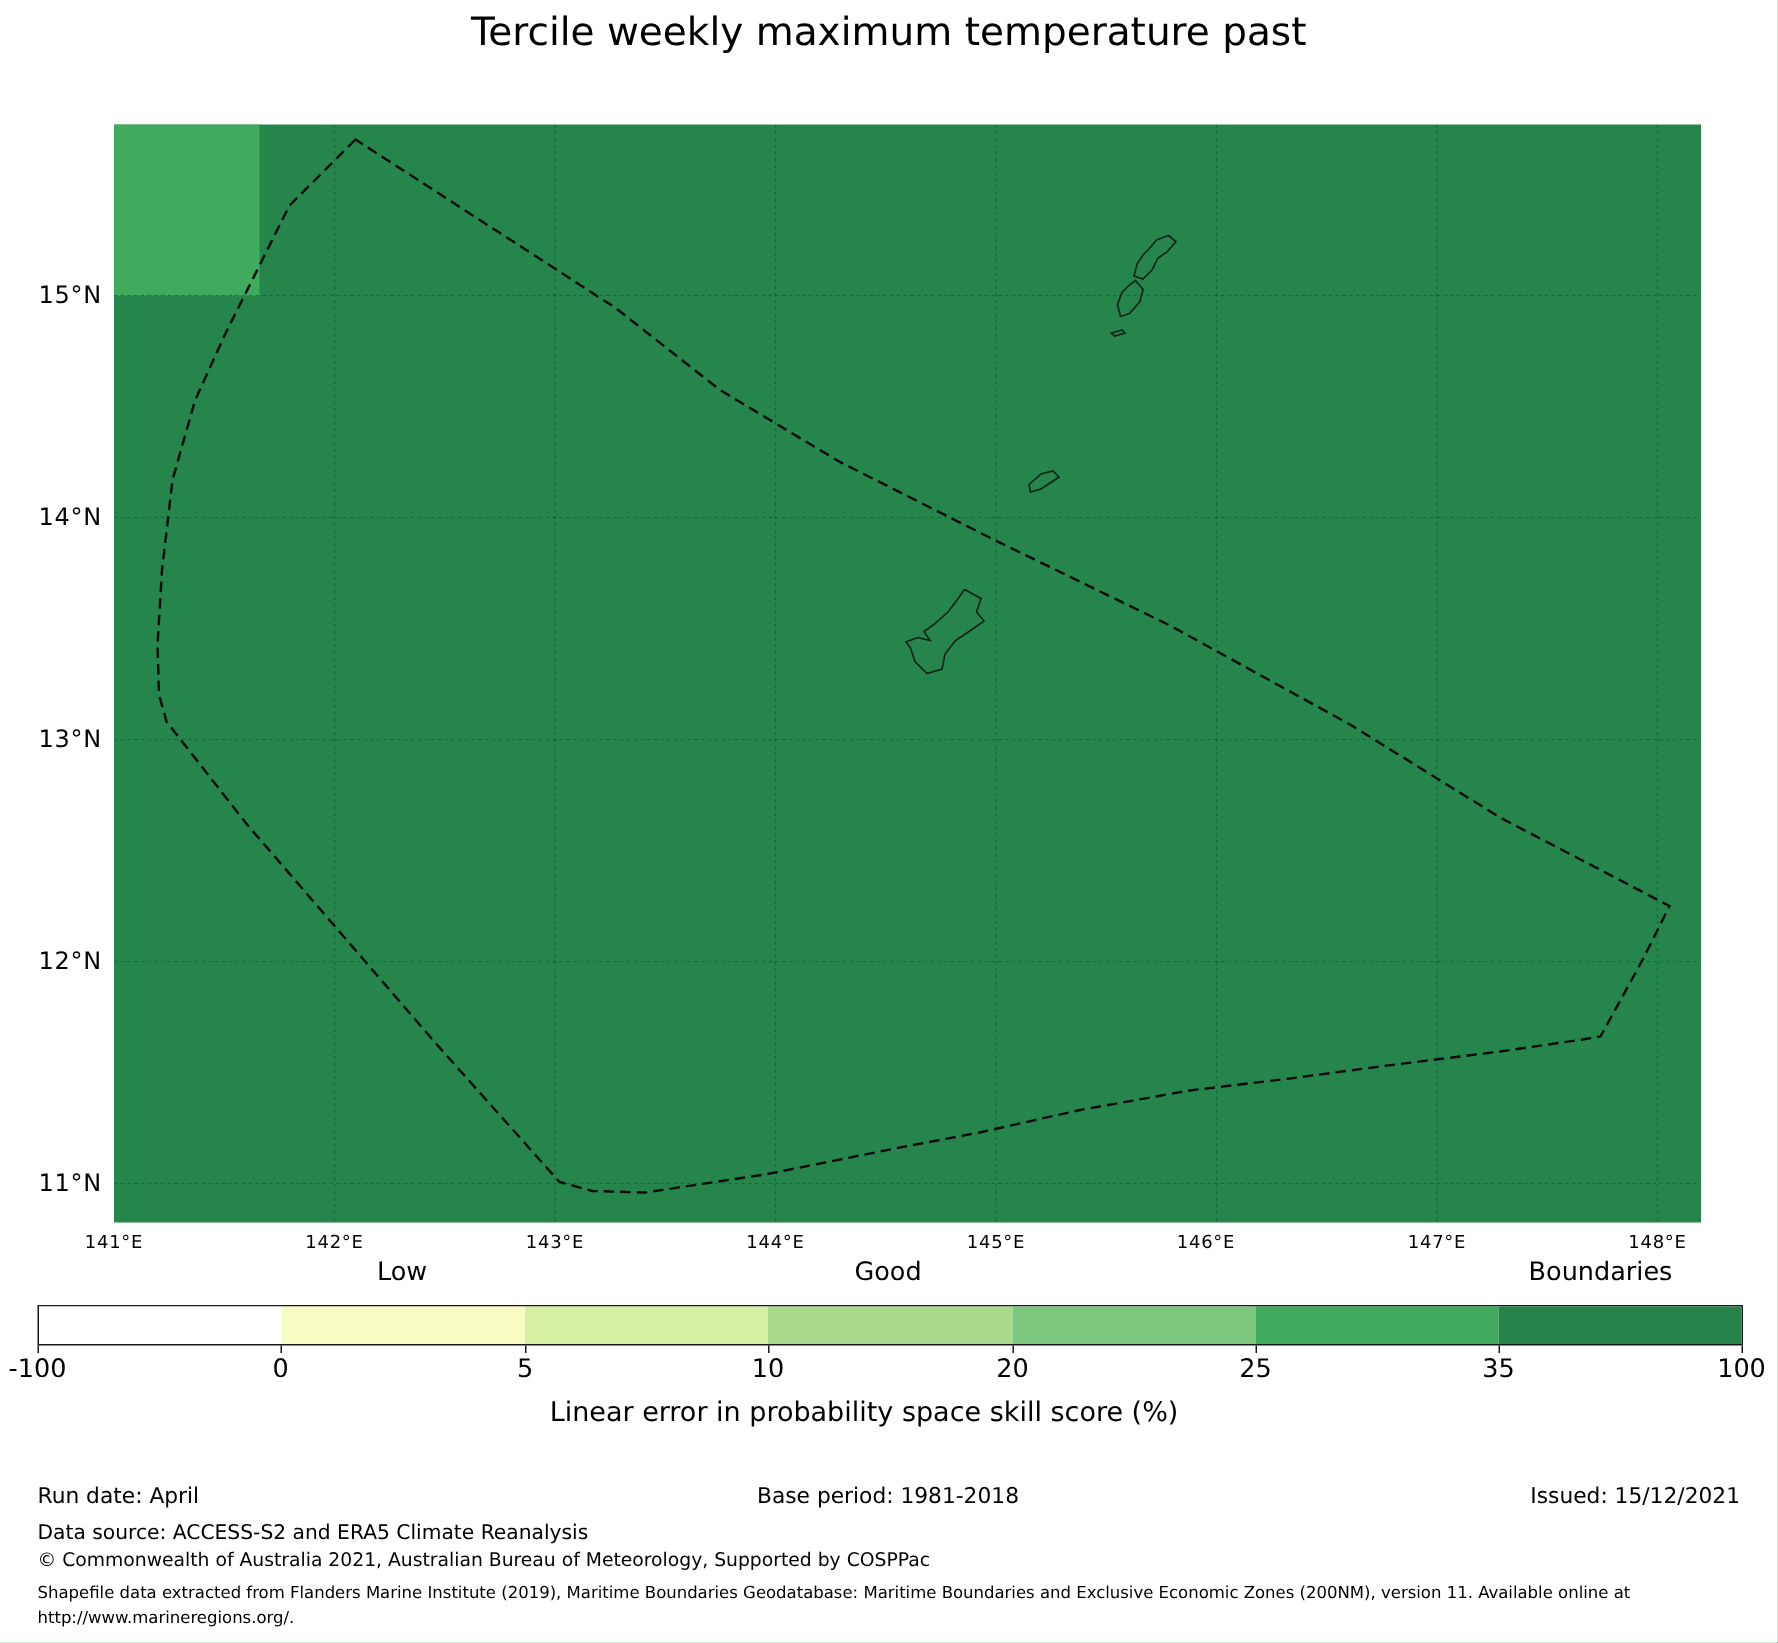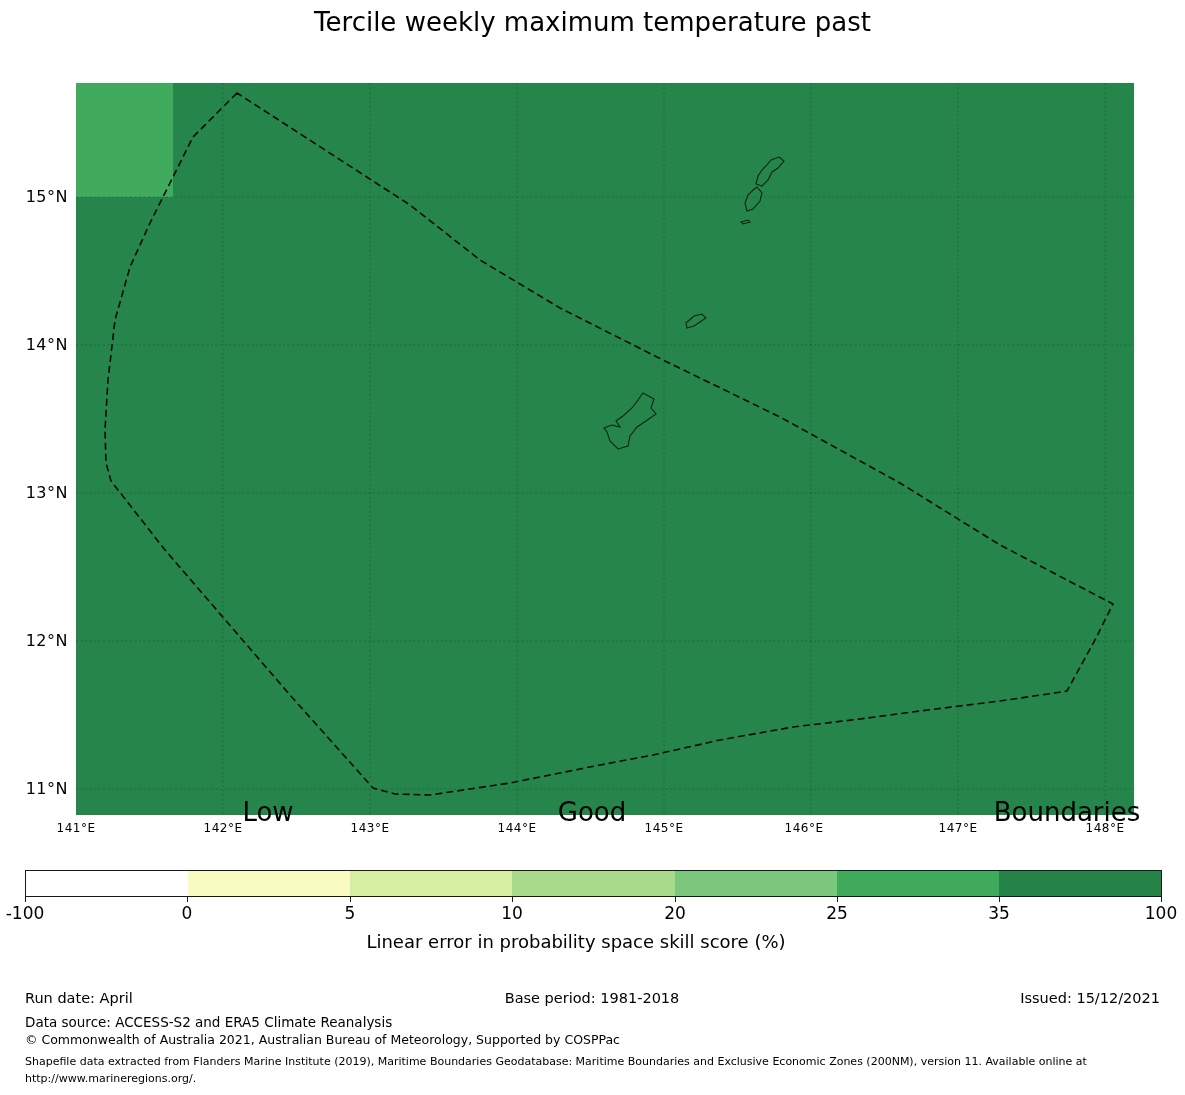--- a/index.html
+++ b/index.html
@@ -25,21 +25,21 @@
   .ytick{
     left:0;width:68px;text-align:right;
     font-size:16px;transform:translateY(-52%);
     letter-spacing:0.5px;
   }
   .xtick{
     top:821px;font-size:12px;transform:translateX(-50%);
     letter-spacing:0.5px;white-space:nowrap;
   }
   .cbar-cat{
-    top:797px;font-size:26px;transform:translateX(-50%);
+    top:838px;font-size:17px;transform:translateX(-50%);
     white-space:nowrap;
   }
   #colorbar{
     left:25px;top:870px;width:1137px;height:27px;
     border:1.2px solid #1a1a1a;box-sizing:border-box;
     display:flex;
   }
   .cbar-seg{flex:1 1 0;height:100%;}
   .cbar-tickmark{
     top:897px;width:1px;height:5px;background:#1a1a1a;

